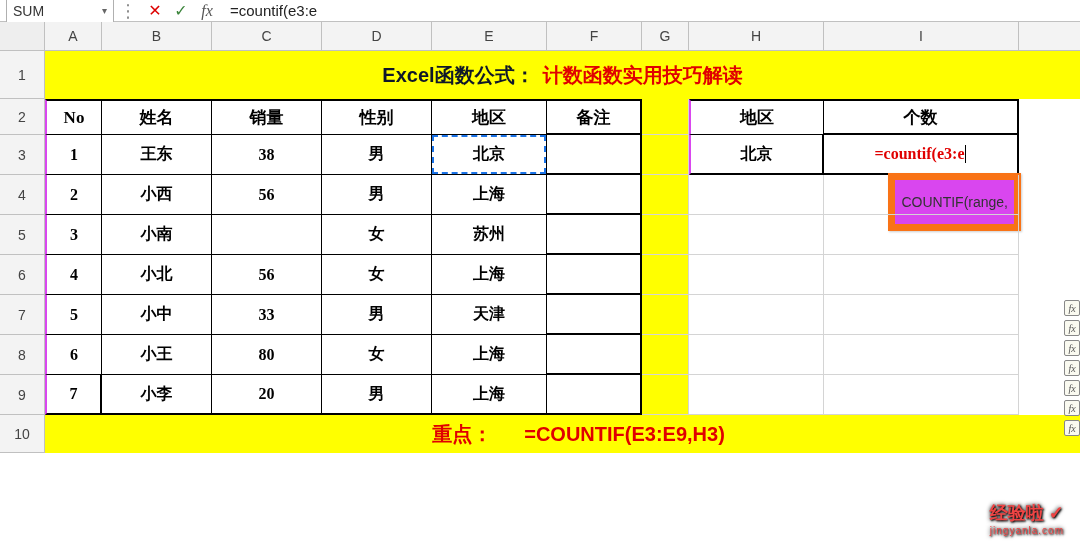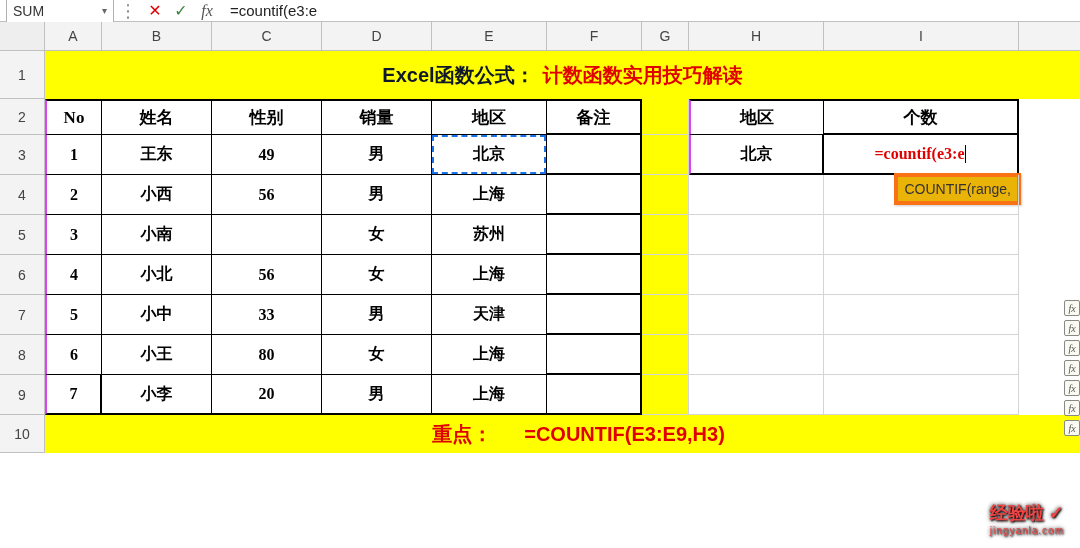--- a/index.html
+++ b/index.html
@@ -42,21 +42,21 @@
 
   .yellow-free { background:#ffff00;}
   .bottom-row { height:38px;}
   .bottom-cell{ flex:1; background:#ffff00; display:flex;align-items:center;justify-content:center; font-weight:bold; font-size:20px; font-family:"SimSun",serif;}
   .bottom-cell .lbl{color:#e00000;margin-left:32px;}
 
   .editing { position:relative;}
   .editing .ed-text{ color:#e00000; font-weight:bold; font-family:"Times New Roman",serif; font-size:16px;}
   .editing .cursor{ display:inline-block; width:1px; height:18px; background:#000; vertical-align:middle; margin-left:1px;}
   .marquee { position:absolute; inset:0; border:2px dashed #1a73e8; pointer-events:none;}
-  .tooltip { position:absolute; top:38px; right:-4px; background:#eab308; border:4px solid #f97316; font-size:14px; padding:4px 6px; white-space:nowrap; font-family:Arial; font-weight:normal; color:#333; box-shadow:1px 1px 2px rgba(0,0,0,.2);}
+  .tooltip { position:absolute; top:38px; right:-4px; background:#d946ef; border:7px solid #f97316; font-size:14px; padding:14px 6px; white-space:nowrap; font-family:Arial; font-weight:normal; color:#333; box-shadow:1px 1px 2px rgba(0,0,0,.2);}
 
   .watermark { position:absolute; bottom:12px; right:16px; color:#ef4444; font-size:18px; font-weight:bold; text-shadow:0 0 4px #000,1px 1px 2px #000;}
   .watermark small{display:block;font-size:10px;font-weight:normal;letter-spacing:1px;}
 
   .fx-pane { position:absolute; right:0; top:278px; display:flex; flex-direction:column; gap:4px;}
   .fx-pane .fxi{ width:16px; height:16px; border:1px solid #888; border-radius:2px; background:#fafaf0; display:flex;align-items:center;justify-content:center; font-size:10px; font-style:italic; font-family:"Times New Roman"; color:#555;}
 </style>
 </head>
 <body>
 
@@ -91,34 +91,34 @@
     <div class="title-cell">
       <span class="black">Excel函数公式：</span>
       <span class="red">计数函数实用技巧解读</span>
     </div>
   </div>
 
   <div class="row hdr-row">
     <div class="rh">2</div>
     <div class="cell thcell cA tbl-border-l tbl-border-t tbl-inner">No</div>
     <div class="cell thcell cB tbl-border-t tbl-inner">姓名</div>
+    <div class="cell thcell cC tbl-border-t tbl-inner">销量</div>
     <div class="cell thcell cD tbl-border-t tbl-inner">性别</div>
-    <div class="cell thcell cC tbl-border-t tbl-inner">销量</div>
     <div class="cell thcell cE tbl-border-t tbl-inner">地区</div>
     <div class="cell thcell cF tbl-border-t tbl-border">备注</div>
     <div class="cell cG yellow-free"></div>
     <div class="cell thcell cH tbl-border-l tbl-border-t tbl-inner">地区</div>
     <div class="cell thcell cI tbl-border-t tbl-border">个数</div>
   </div>
 
   <div class="row">
     <div class="rh">3</div>
     <div class="cell datacell cA tbl-border-l tbl-inner">1</div>
     <div class="cell datacell cB tbl-inner">王东</div>
-    <div class="cell datacell cC tbl-inner">49</div>
+    <div class="cell datacell cC tbl-inner">38</div>
     <div class="cell datacell cD tbl-inner">男</div>
     <div class="cell datacell cE tbl-inner editing">
       <span>北京</span>
       <div class="marquee"></div>
     </div>
     <div class="cell cF tbl-border"></div>
     <div class="cell cG yellow-free"></div>
     <div class="cell datacell cH tbl-border-l tbl-border">北京</div>
     <div class="cell cI tbl-border editing">
       <span class="ed-text">=countif(e3:e</span>

